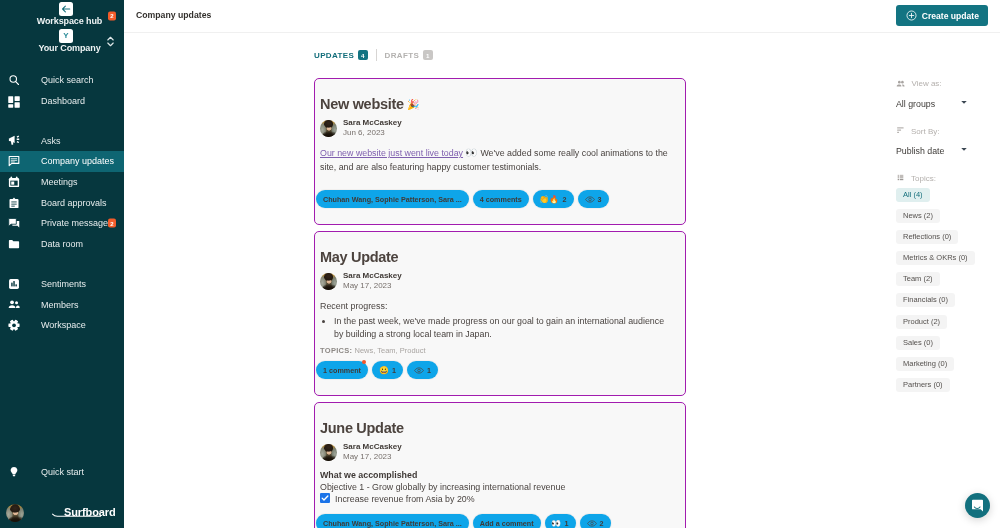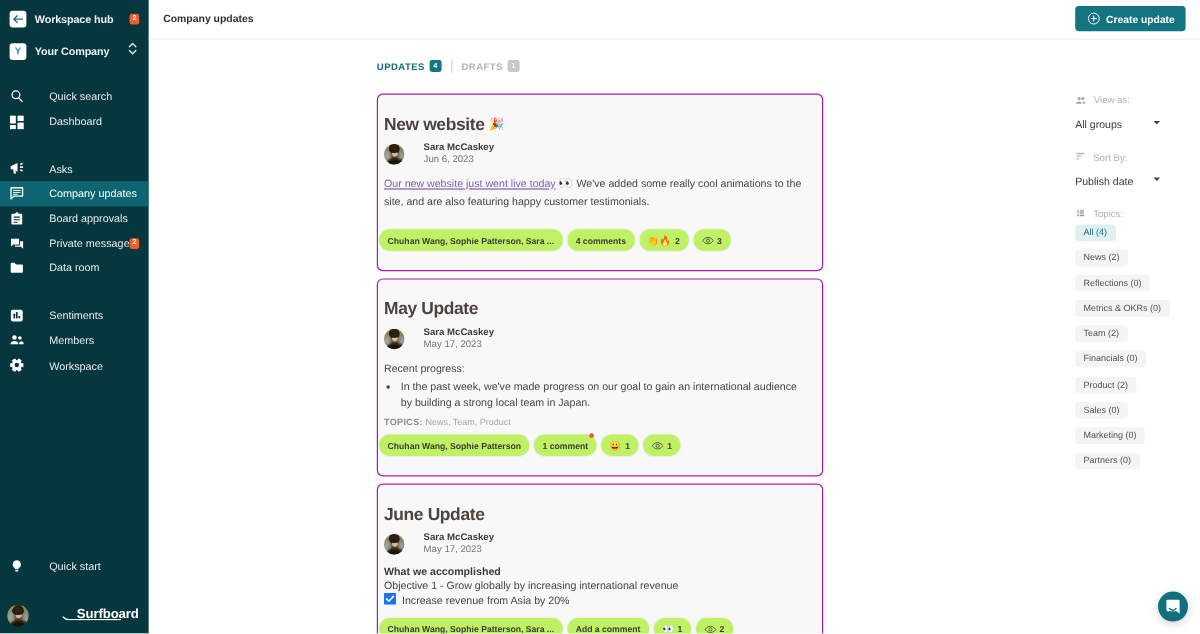--- a/index.html
+++ b/index.html
@@ -3,21 +3,21 @@
 <meta charset="utf-8">
 <style>
   * { box-sizing: border-box; margin:0; padding:0; }
   html,body { width:1000px; height:528px; overflow:hidden; }
   body { font-family:"Liberation Sans", sans-serif; background:#ffffff; -webkit-font-smoothing:antialiased; }
   .app { display:flex; width:1000px; height:528px; position:relative; }
 
   
   .sidebar { width:124px; flex:0 0 124px; background:#06373e; height:528px; position:relative; }
   .sb-top { padding-top:2px; }
-  .sb-row { display:flex; align-items:center; height:21px; padding-left:8px; position:relative; }
+  .sb-row { display:flex; align-items:center; height:21px; padding-left:8px; position:relative;flex-direction:column; }
   .sb-hub { height:27px; }
   .sq { width:14px; height:14px; background:#fff; border-radius:2.5px; display:flex; align-items:center; justify-content:center; flex:0 0 14px;}
   .sq svg { display:block; }
   .sb-label { font-size:9px; color:#eef3f4; margin-left:7px; white-space:nowrap; letter-spacing:-0.1px; font-weight:bold;}
   
   .badge { position:absolute; right:8px; top:50%; transform:translateY(-50%); background:#f25c2a; color:#fff; font-size:6px; font-weight:bold; width:8px; height:9px; border-radius:2px; display:flex; align-items:center; justify-content:center; line-height:1;}
   .chev { position:absolute; right:9px; top:50%; transform:translateY(-50%); }
   .sb-nav-item { display:flex; align-items:center; height:20.7px; padding-left:8px; position:relative; cursor:pointer;gap:12px;}
   .sb-nav-item .ic { width:12px; height:12px; flex:0 0 12px; display:flex; align-items:center; justify-content:center; }
   .sb-nav-item .ic svg { display:block; fill:#ffffff; }
@@ -58,32 +58,32 @@
   .tab .cnt { font-size:6.2px; color:#fff; width:9.5px; height:9.5px; border-radius:2px; display:flex; align-items:center; justify-content:center; font-weight:bold;}
   .tab.on .cnt { background:#137482; }
   .tab.off .cnt { background:#c9c7c5; }
   .tabsep { width:1px; height:12px; background:#d7d5d3; }
 
   
   .feed { position:absolute; left:190px; top:78px; width:372px; }
   .card { background:#f8f8f8; border:1px solid #a21caf; border-radius:5px; padding:18px 16px 16px 5px; margin-bottom:6px; }
   .pills { margin-left:-4px; }
   .card h2 { font-size:14.5px; font-weight:bold; color:#4c433e; letter-spacing:-0.3px; margin-bottom:6px; display:flex; align-items:center; gap:4px; line-height:15px;}
-  .author { display:flex; align-items:center; gap:16px; margin-bottom:8px;}
+  .author { display:flex; align-items:center; gap:6px; margin-bottom:8px;}
   .author .av { width:17px; height:17px; border-radius:50%; flex:0 0 17px; }
   .author .nm { font-size:8px; font-weight:bold; color:#403a36; line-height:10px;}
   .author .dt { font-size:8px; color:#77706c; line-height:10px;}
   .body { font-size:8.85px; color:#4a4441; line-height:14px; }
   .body a { color:#7e5eae; text-decoration:underline; text-underline-offset:1px;}
   .topics { font-size:7.5px; color:#a9a5a2; margin-top:6px; }
   .topics + .pills { margin-top:6px; }
   .card3body + .pills { margin-top:7px; }
   .topics b { color:#8d8985; font-weight:bold; letter-spacing:0.3px;}
   .pills { display:flex; align-items:center; gap:4px; margin-top:16px; margin-left:-4px;}
-  .pill { background:#bef264; border-radius:9px; height:18px; display:flex; align-items:center; padding:0 7px; font-size:7.2px; color:#403a36; font-weight:bold; box-shadow:0 0 0 1px #f0efee; position:relative; cursor:pointer;}
+  .pill { background:#0ea5e9; border-radius:9px; height:18px; display:flex; align-items:center; padding:0 7px; font-size:7.2px; color:#403a36; font-weight:bold; box-shadow:0 0 0 1px #f0efee; position:relative; cursor:pointer;}
   .pill .dot { position:absolute; top:-1px; right:2px; width:4px; height:4px; background:#f3572a; border-radius:50%;}
   .emo { font-size:8.5px; }
 
   
   .rail { position:absolute; right:0; top:78px; width:115px; padding-left:11px;}
   .rail-h { display:flex; align-items:center; gap:6px; font-size:8px; color:#b4b0ad; margin-bottom:10px;}
   #topics-hdr { margin-bottom:0px; }
   .rail-sel { display:flex; align-items:center; justify-content:space-between; font-size:8.8px; color:#3d3a37; padding-right:33px; margin-bottom:18px; cursor:pointer;}
   .topic { font-size:7.5px; color:#55514e; background:#f4f4f4; border-radius:3px; padding:3px 7px; margin-bottom:0; display:inline-block; cursor:pointer; line-height:8px;}
   #topics > div { height:21.2px; }
@@ -164,20 +164,33 @@
    <div class="sb-nav-item active">
      <div class="ic">
             <svg width="12.5" height="12.5" viewBox="0 0 16 16">
               <path d="M1.6 1.6h12.8v9.3H5.0l-3.4 3.0z" fill="none" stroke="#fff" stroke-width="1.5" stroke-linejoin="round"></path>
               <g stroke="#fff" stroke-width="1.05" stroke-linecap="round">
                 <path d="M4.2 4.6h7.5M4.2 6.8h7.5M4.2 8.9h4.3"></path>
               </g>
             </svg>
           </div>
      <div class="lb">Company updates</div>
+
+   </div>
+   <div class="sb-nav-item">
+     <div class="ic">
+            <svg width="12" height="12" viewBox="0 0 16 16">
+              <rect x="1.2" y="2.6" width="13.6" height="12.2" rx="1.6" fill="#fff"></rect>
+              <rect x="3.4" y="0.8" width="2.0" height="3.2" rx="1.0" fill="#fff"></rect>
+              <rect x="10.6" y="0.8" width="2.0" height="3.2" rx="1.0" fill="#fff"></rect>
+              <rect x="3.1" y="6.2" width="9.8" height="6.6" fill="#06373e"></rect>
+              <rect x="4.3" y="7.4" width="4.0" height="4.2" fill="#fff"></rect>
+            </svg>
+          </div>
+     <div class="lb">Meetings</div>
 
    </div>
    <div class="sb-nav-item">
      <div class="ic">
             <svg width="12" height="12" viewBox="0 0 16 16">
               <rect x="2.0" y="2.8" width="12.0" height="12.0" rx="1.2" fill="#fff"></rect>
               <path d="M8 0.6l2.3 2.6H5.7z" fill="#fff"></path>
               <circle cx="8" cy="3.5" r="0.95" fill="#fff"></circle>
               <g stroke="#06373e" stroke-width="1.15" stroke-linecap="round">
                 <path d="M4.9 6.6h6.2M4.9 9.5h6.2M4.9 12.2h3.6"></path>
@@ -336,23 +349,20 @@
             </div>
     </div>
     <div class="body">
             <div>Recent progress:</div>
             <ul style="margin:2px 0 0 14px;line-height:12.5px">
               <li>In the past week, we've made progress on our goal to gain an international audience by building a strong local team in Japan.</li>
             </ul>
           </div>
       <div class="topics"><b>TOPICS:</b> <span>News, Team, Product</span></div>
     <div class="pills">
-            <div class="pill">
-              <span>Chuhan Wang, Sophie Patterson</span>
-            </div>
             <div class="pill">
               <span>1 comment</span>
               <span class="dot"></span>
             </div>
             <div class="pill">
               <span class="emo" style="font-size:8px">😀</span>
               <span style="margin-left:3px">1</span>
             </div>
             <div class="pill" style="padding:0 7px">
               <span style="display:flex">

